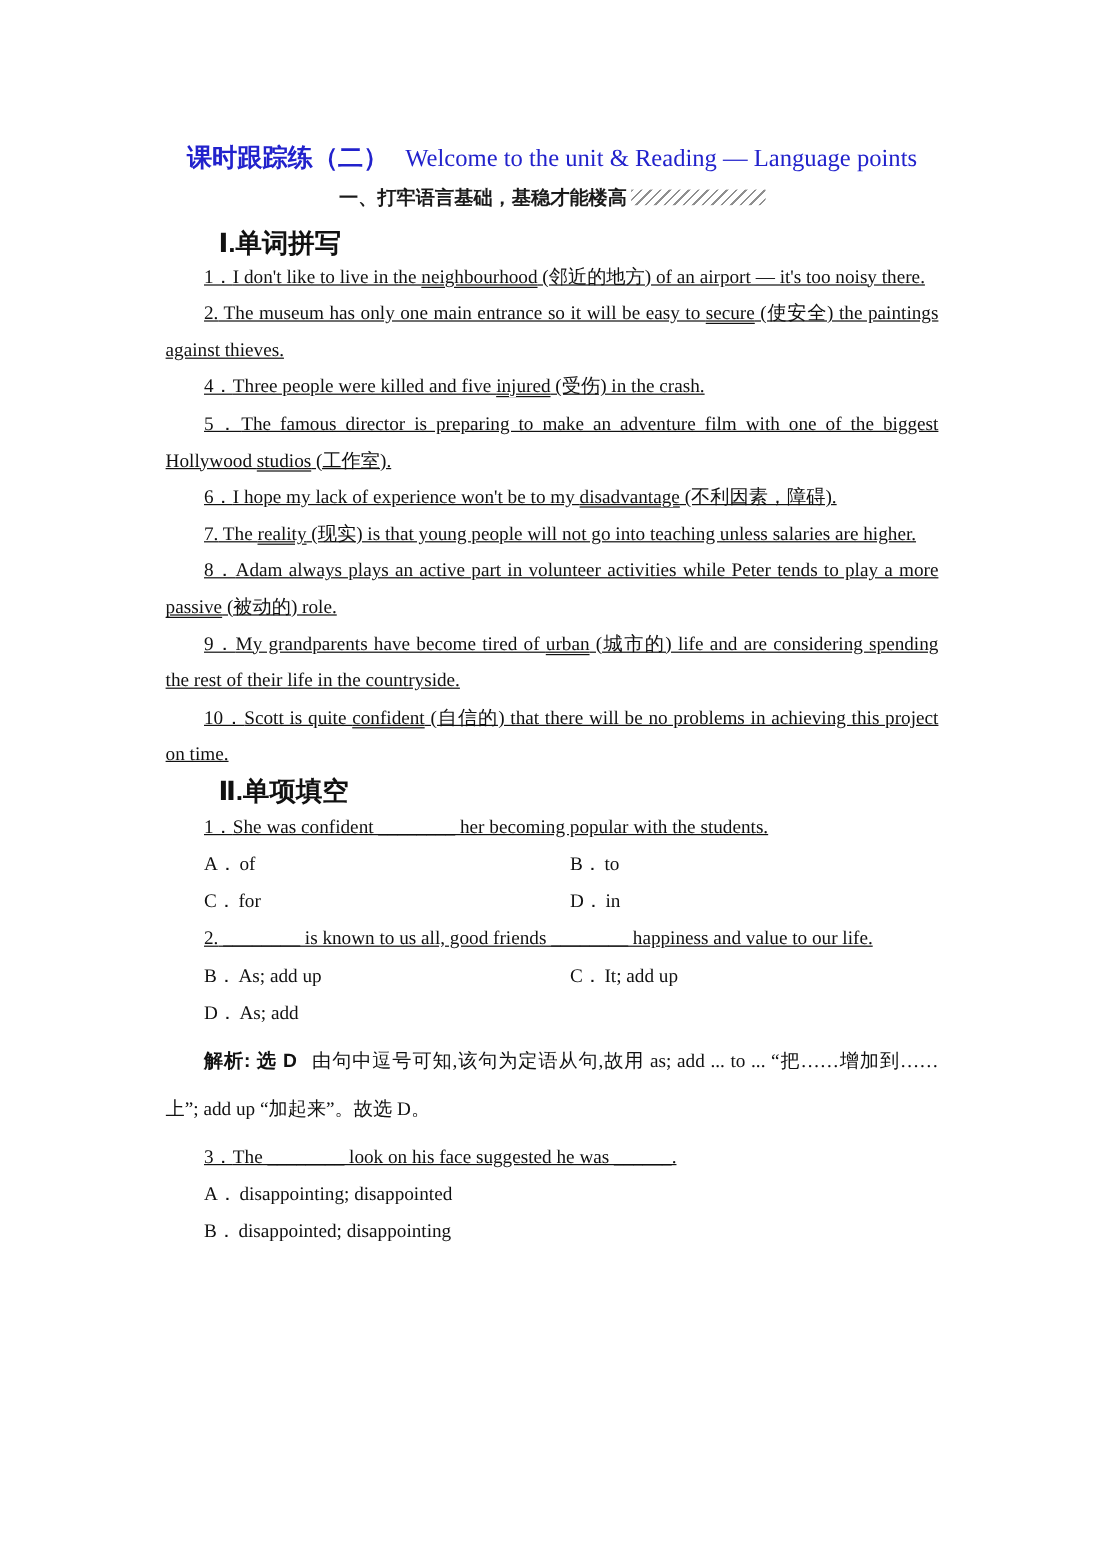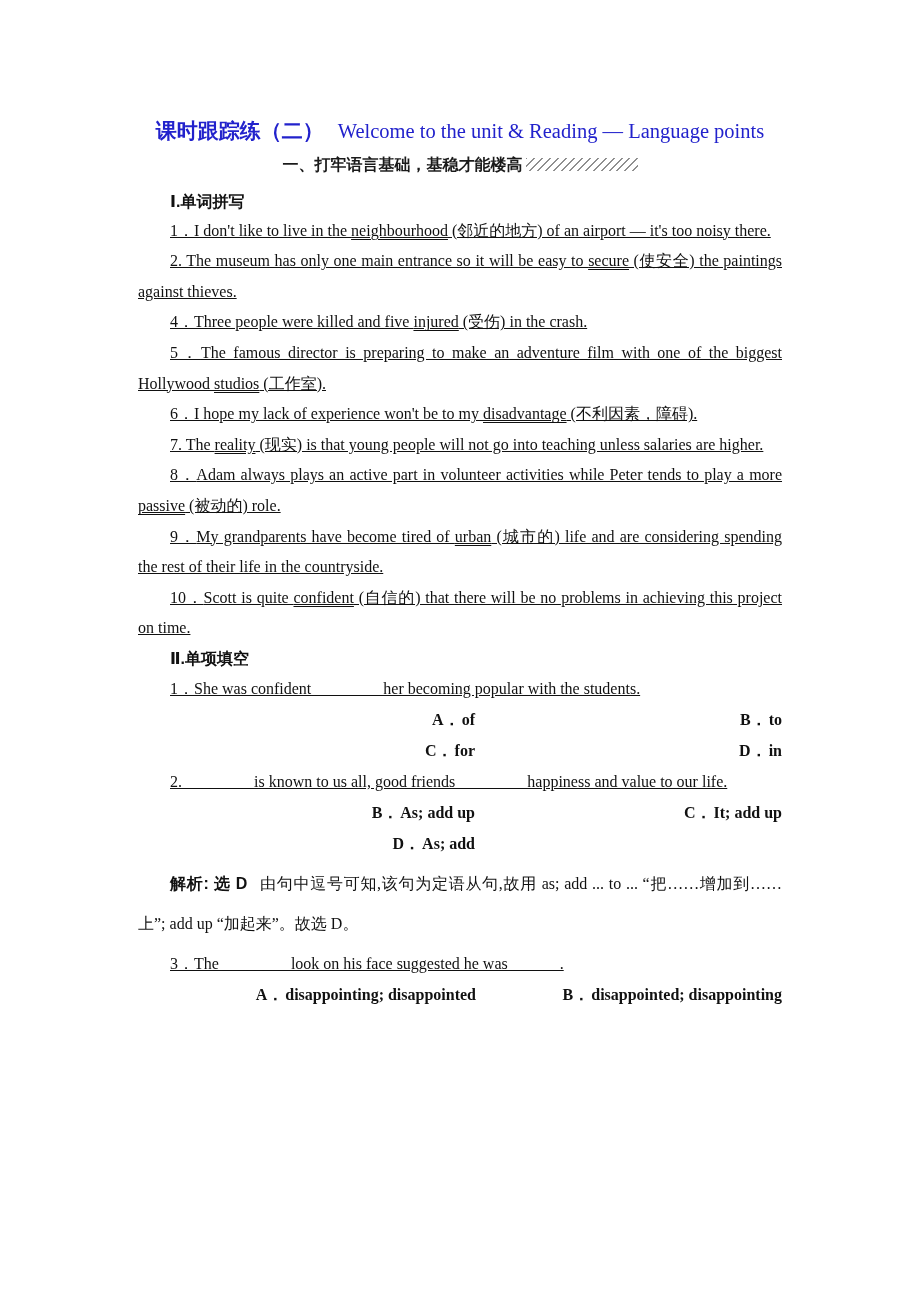--- a/index.html
+++ b/index.html
@@ -27,30 +27,30 @@
     font-weight:bold; font-size:16px; color:#1a1a1a;
   }
   .hatch {
     display:inline-block; width:112px; height:13px; margin-left:3px;
     vertical-align:-1px;
     background:repeating-linear-gradient(135deg,#8f8f8f 0 1.4px,transparent 1.4px 5.6px);
   }
   .sec-head {
     margin:0; text-indent:2em; line-height:29px;
     font-family:"Liberation Sans","DejaVu Sans",sans-serif;
-    font-weight:bold; font-size:16px;
+    font-weight:bold; font-size:22px;
   }
   p.item, p.stem { margin:0; text-indent:2em;text-decoration:underline; }
   p.stem { line-height:31px; }
   .u { text-decoration:underline; text-underline-offset:3px; }
   .opts {
     display:grid; grid-template-columns:305px 1fr;
-    margin:0 0 0 32px; line-height:31px; text-align:right;font-weight:bold;
+    margin:0 0 0 32px; line-height:31px; text-align:left;
   }
-  .opts.single { grid-template-columns:1fr 1fr; }
+  .opts.single { grid-template-columns:1fr; }
   .opt-label { margin-right:2px; }
   .explain { margin:5px 0 4px 0; text-indent:2em; line-height:40px; }
   .explain .lbl {
     font-family:"Liberation Sans","DejaVu Sans",sans-serif;
     font-weight:bold; margin-right:12px;
   }
 </style>
 </head>
 <body>
 

